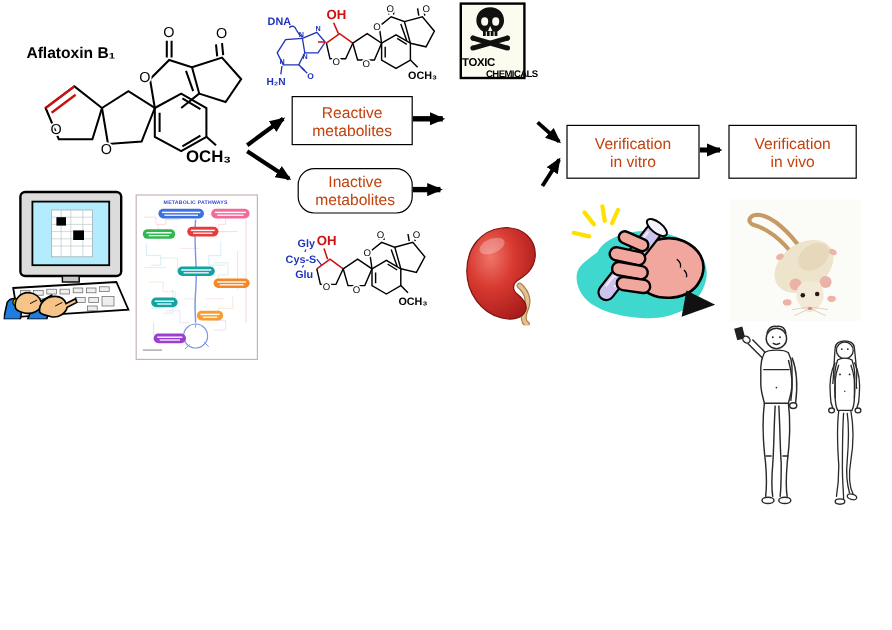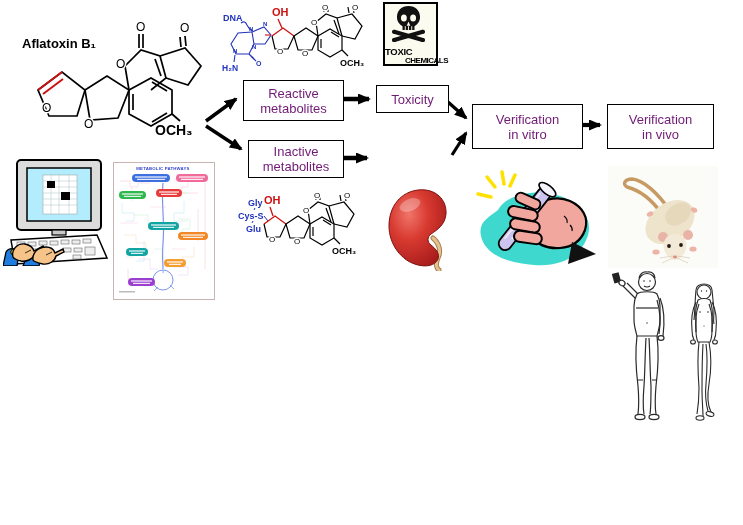--- a/index.html
+++ b/index.html
@@ -1,20 +1,20 @@
 <!DOCTYPE html>
 <html><head>
 <meta charset="utf-8">
 <style>
   html,body{margin:0;padding:0;background:#fff;}
   .canvas{position:relative;width:743px;height:525px;background:#fff;overflow:hidden;
           font-family:"Liberation Sans",sans-serif;}
   .abs{position:absolute;}
   .fbox{position:absolute;background:#fff;border:1px solid #000;display:flex;flex-direction:column;
-        align-items:center;justify-content:center;font-size:13px;line-height:15px;color:#701a75;
+        align-items:center;justify-content:center;font-size:13px;line-height:15px;color:#c2410c;
         text-align:center;z-index:3;}
   .arrowlayer{position:absolute;left:0;top:0;z-index:2;pointer-events:none;}
   .sign{position:absolute;left:383px;top:2px;width:51px;height:60px;background:#fcfbef;
         border:2px solid #000;z-index:3;text-align:left;}
   .sign .t1{font-size:9.5px;font-weight:bold;letter-spacing:-0.3px;line-height:9px;margin-top:1px;}
   .sign .t2{font-size:8px;font-weight:bold;letter-spacing:-0.5px;line-height:9px;white-space:nowrap;padding-left:20px;}
   .map{position:absolute;left:113px;top:162px;width:100px;height:136px;background:#fff;
        border:1px solid #c9b4b4;z-index:1;}
   svg text{font-family:"Liberation Sans",sans-serif;}
   .halo{paint-order:stroke;stroke:#fff;stroke-width:3px;}
@@ -139,24 +139,21 @@
       <path d="M448,102 L466,118" stroke-width="3.2" marker-end="url(#ah)"></path>
       <path d="M452,155 L466,133" stroke-width="3.2" marker-end="url(#ah)"></path>
       <path d="M583,125 L600,125" stroke-width="4.2" marker-end="url(#ah)"></path>
     </g>
   </svg>
 
   <div class="fbox" style="left:243px;top:80px;width:99px;height:39px;">
     <span>Reactive</span>
     <span>metabolites</span>
   </div>
-  <div class="fbox" style="left:376px;top:85px;width:71px;height:26px;">
-    <span>Toxicity</span>
-  </div>
-  <div class="fbox" style="left:248px;top:140px;width:94px;height:36px;">
+  <div class="fbox" style="left:248px;top:140px;width:94px;height:36px;border-radius:14px;">
     <span>Inactive</span>
     <span>metabolites</span>
   </div>
   <div class="fbox" style="left:472px;top:104px;width:109px;height:43px;">
     <span>Verification</span>
     <span>in vitro</span>
   </div>
   <div class="fbox" style="left:607px;top:104px;width:105px;height:43px;">
     <span>Verification</span>
     <span>in vivo</span>

